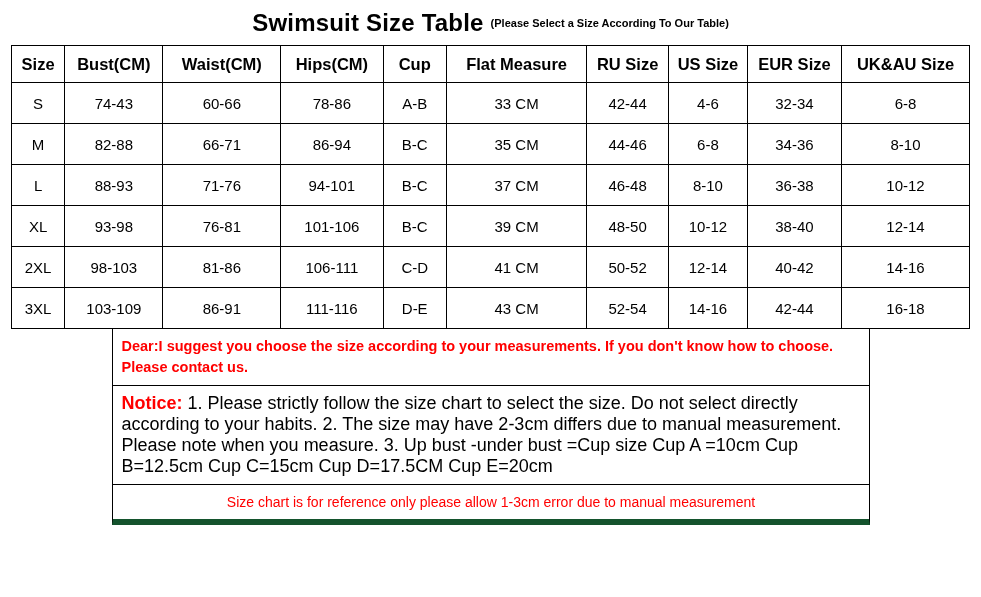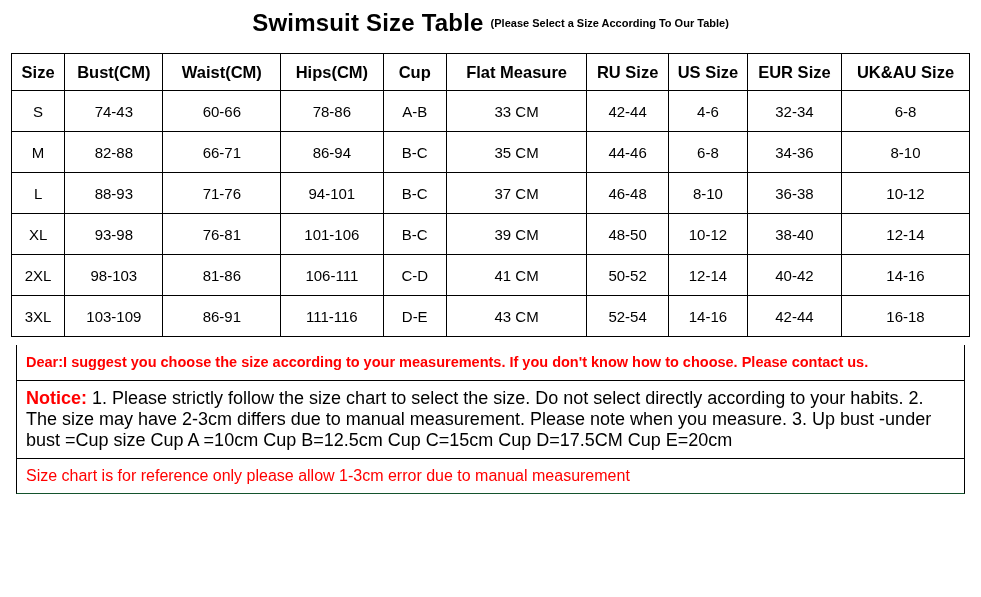--- a/index.html
+++ b/index.html
@@ -33,21 +33,21 @@
     letter-spacing: 0.2px;
   }
   .title-sub {
     font-size: 11px;
     font-weight: bold;
     margin-left: 7px;
   }
   table.size-table {
     border-collapse: collapse;
     width: 959px;
-    margin: 8px auto;
+    margin: 0 auto;
     table-layout: fixed;
   }
   table.size-table th,
   table.size-table td {
     border: 1px solid #000000;
     text-align: center;
     font-size: 15px;
     height: 40px;
     padding: 0 2px;
     overflow: hidden;
@@ -64,25 +64,25 @@
   col.c2 { width: 115px; }
   col.c3 { width: 100px; }
   col.c4 { width: 62px; }
   col.c5 { width: 137px; }
   col.c6 { width: 80px; }
   col.c7 { width: 77px; }
   col.c8 { width: 92px; }
   col.c9 { width: 125px; }
 
   .notes-wrap {
-    width: 949px;
+    width: 758px;
     margin: 0 auto;
     border-left: 1px solid #000000;
     border-right: 1px solid #000000;
-    border-bottom: 1px solid #14532d;
+    border-bottom: 6px solid #14532d;
     box-sizing: border-box;
   }
   .note-row {
     border-bottom: 1px solid #000000;
     padding: 7px 8px 7px 9px;
     box-sizing: border-box;
   }
   .note-row:last-child {
     border-bottom: none;
   }
@@ -96,22 +96,23 @@
     font-size: 18px;
     line-height: 21px;
     color: #000000;
   }
   .note-notice .lead {
     color: #ff0000;
     font-weight: bold;
   }
   .note-ref {
     color: #ff0000;
-    font-size: 16px;
+    font-size: 14px;
     line-height: 20px;
+    text-align: center;
   }
 </style>
 </head>
 <body>
 
 <div class="page">
 
   <div class="title-bar">
     <span class="title-main">Swimsuit Size Table</span>
     <span class="title-sub">(Please Select a Size According To Our Table)</span>

